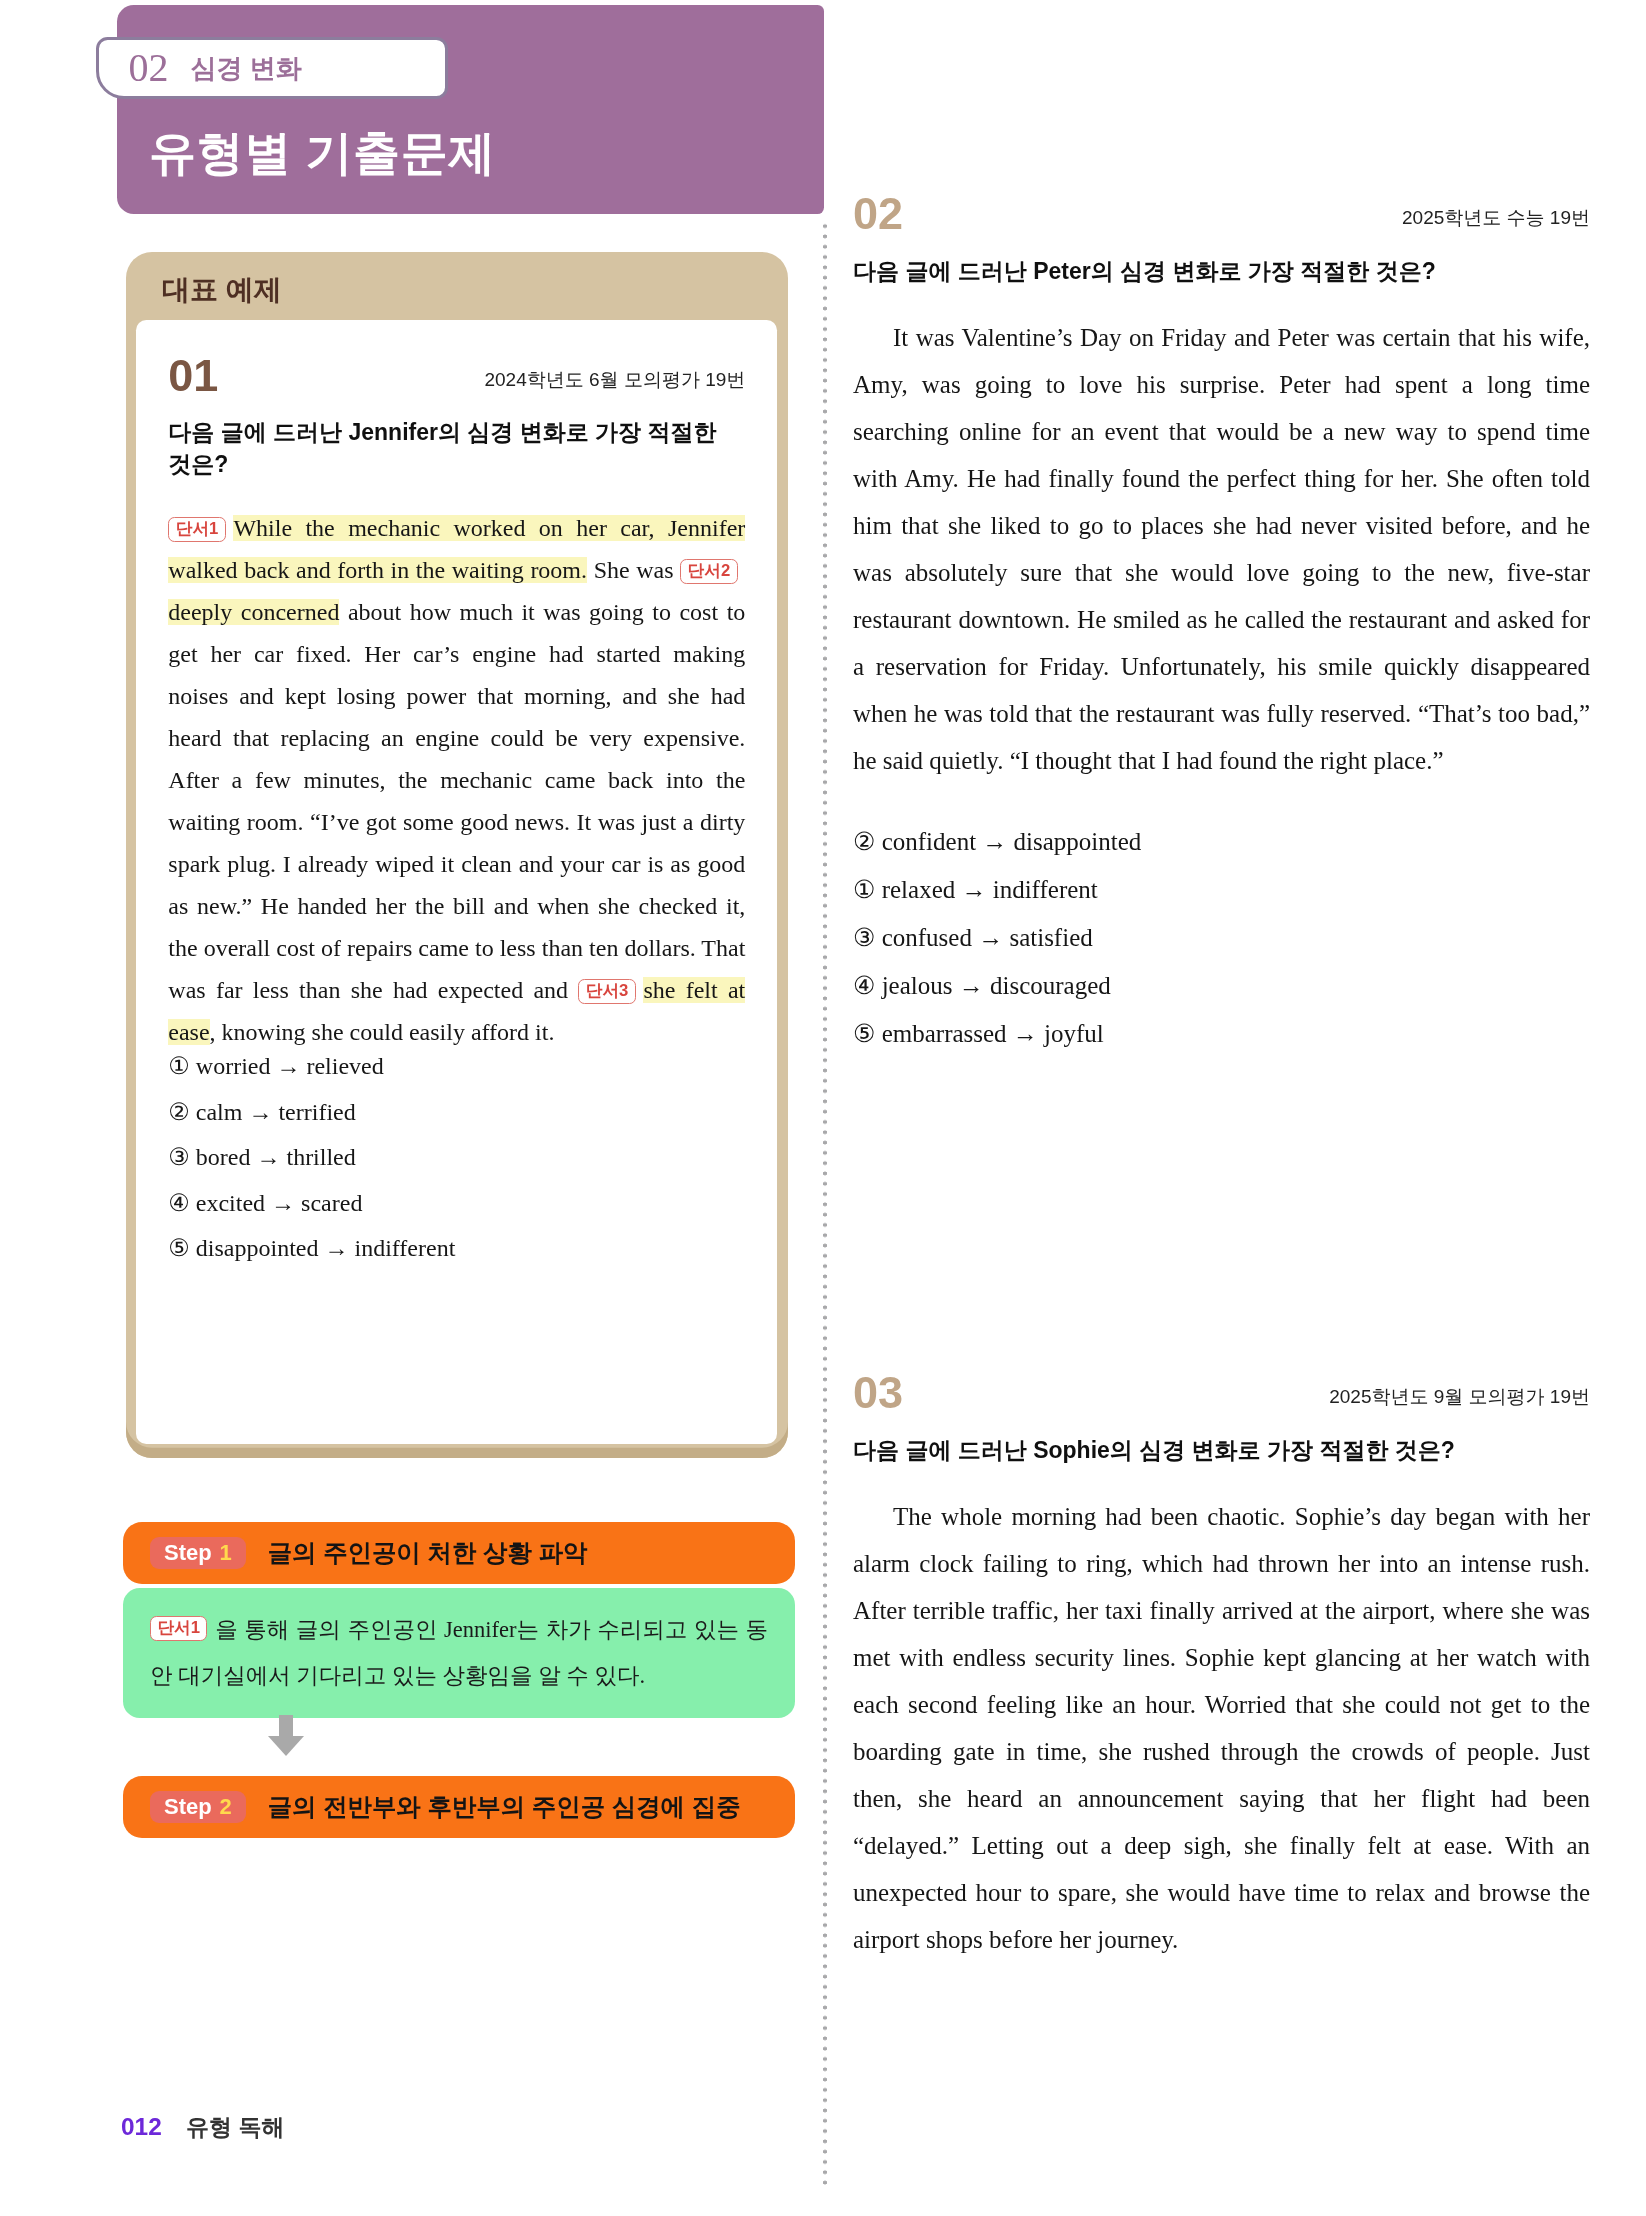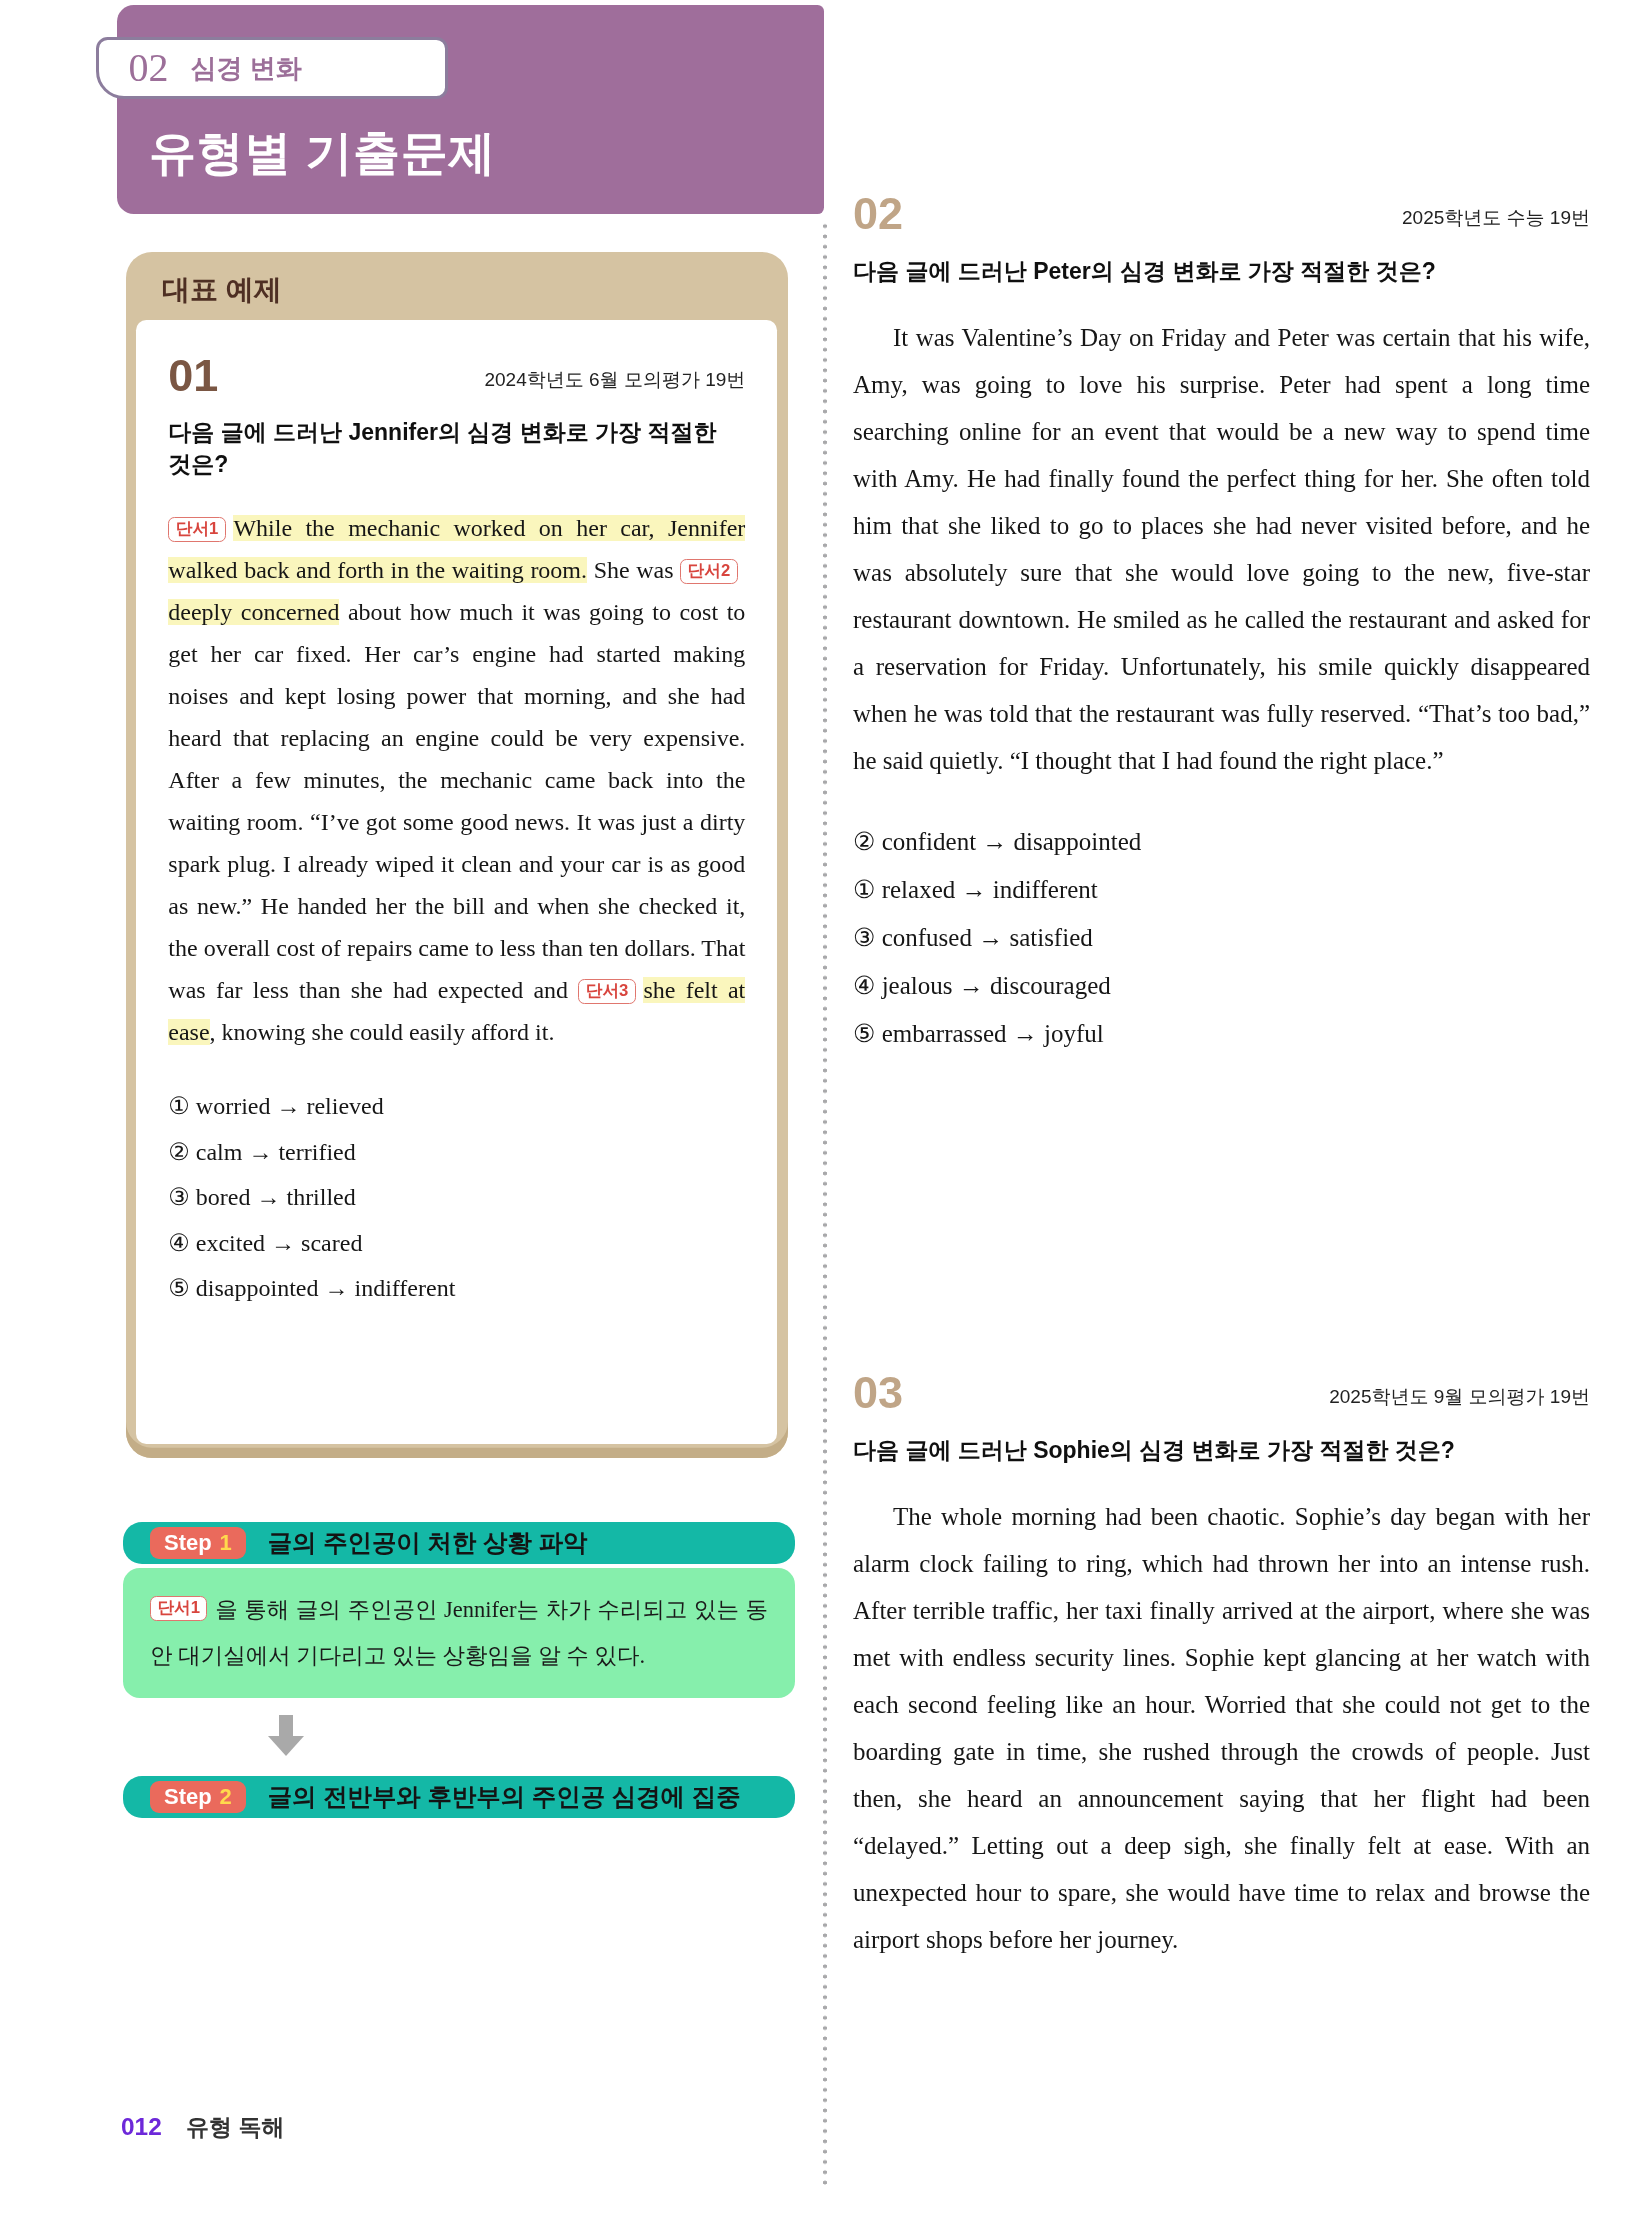--- a/index.html
+++ b/index.html
@@ -36,29 +36,29 @@
   .prob-src{font-size:19px;color:#222222;padding-bottom:5.1px;}
   .prob-question{margin-top:18px;font-size:23px;font-weight:bold;color:#101010;line-height:1.4;}
 
   .passage{margin-top:27px;font-family:"Liberation Serif","DejaVu Serif",serif;
         font-size:24px;line-height:42px;color:#161616;text-align:justify;}
   .hl{background:#faf6bd;}
   .clue-badge{display:inline-block;font-family:"Liberation Sans",sans-serif;font-size:16.7px;
         font-weight:bold;color:#d8453e;background:#ffffff;border:1.9px solid #e0766e;border-radius:6.4px;
         padding:0.6px 6.4px 1.9px 6.4px;margin-right:7.7px;vertical-align:2.6px;white-space:nowrap;line-height:1.2;}
 
-  .options{margin-top:40px;}
+  .options{}
   .option{font-family:"Liberation Serif","DejaVu Serif",serif;font-size:24px;color:#161616;
         margin-bottom:19px;line-height:1.1;}
 
   
   .step-box{position:absolute;left:123px;width:672px;}
   .step1{top:1522px;}
   .step2{top:1776px;}
-  .step-head{background:#14b8a6;border-radius:19px;height:42px;display:flex;align-items:center;
+  .step-head{background:#f97316;border-radius:19px;height:62px;display:flex;align-items:center;
         gap:22px;padding-left:27px;box-sizing:border-box;}
   .step-badge{background:#ea6a5c;border-radius:9px;padding:5.1px 14px;font-size:22px;font-weight:bold;
         color:#ffffff;line-height:1;white-space:nowrap;}
   .step-badge .num{color:#ffd94d;margin-left:7.7px;}
   .step-title{font-size:24.4px;font-weight:bold;color:#141414;white-space:nowrap;}
   .step-body{background:#86efac;border-radius:16.7px;margin-top:3.9px;padding:19px 27px;
         font-family:"Liberation Serif","DejaVu Serif",serif;font-size:22.5px;line-height:46px;color:#1a1a1a;
         text-align:justify;}
   .step-body .clue-badge{vertical-align:3.9px;}
 

